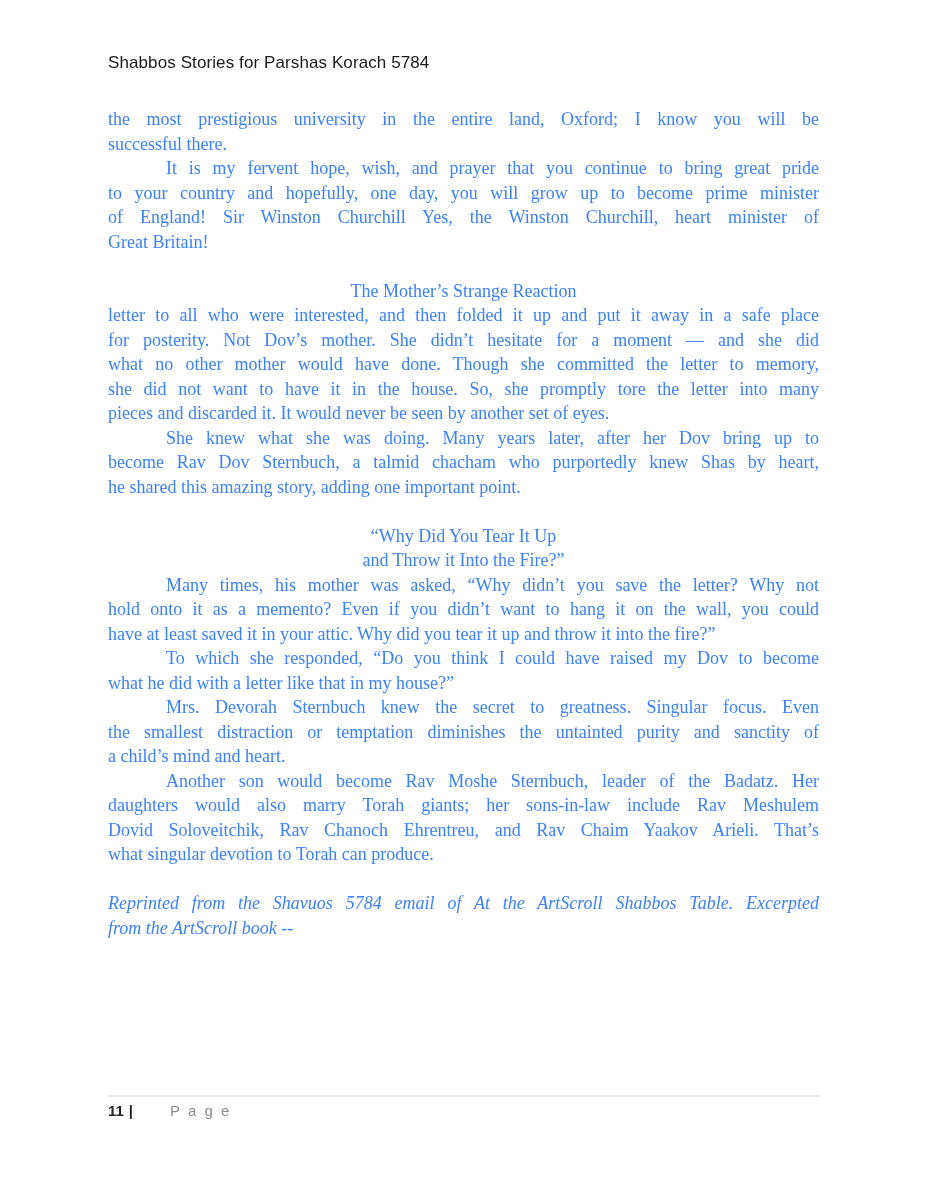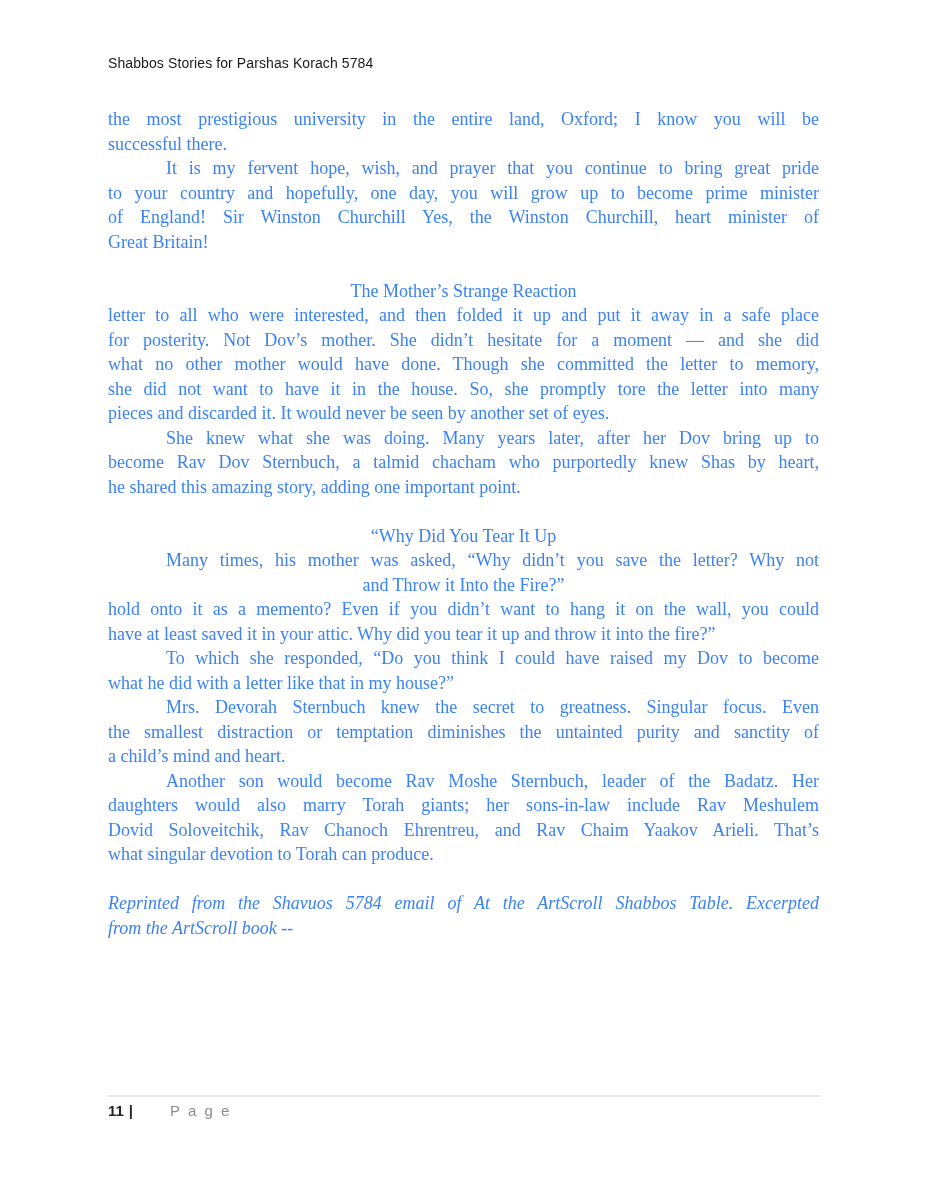--- a/index.html
+++ b/index.html
@@ -9,21 +9,21 @@
     height: 1200px;
     background: #ffffff;
     overflow: hidden;
     font-family: "Liberation Serif", serif;
   }
   .running-header {
     position: absolute;
     left: 108px;
     top: 53px;
     font-family: "Liberation Sans", sans-serif;
-    font-size: 14px;
+    font-size: 17px;
     line-height: 20px;
     color: #1a1a1a;
     letter-spacing: 0.1px;
   }
   .doc-body {
     position: absolute;
     left: 108px;
     top: 107px;
     width: 711px;
     font-size: 18px;
@@ -86,22 +86,22 @@
       <div class="line fill">letter to all who were interested, and then folded it up and put it away in a safe place</div>
       <div class="line fill">for posterity. Not Dov’s mother. She didn’t hesitate for a moment — and she did</div>
       <div class="line fill">what no other mother would have done. Though she committed the letter to memory,</div>
       <div class="line fill">she did not want to have it in the house. So, she promptly tore the letter into many</div>
       <div class="line lastline">pieces and discarded it. It would never be seen by another set of eyes.</div>
       <div class="line fill indent">She knew what she was doing. Many years later, after her Dov bring up to</div>
       <div class="line fill">become Rav Dov Sternbuch, a talmid chacham who purportedly knew Shas by heart,</div>
       <div class="line lastline">he shared this amazing story, adding one important point.</div>
       <div class="spacer"></div>
       <div class="line heading-line">“Why Did You Tear It Up</div>
+      <div class="line heading-line">and Throw it Into the Fire?”</div>
       <div class="line fill indent">Many times, his mother was asked, “Why didn’t you save the letter? Why not</div>
-      <div class="line heading-line">and Throw it Into the Fire?”</div>
       <div class="line fill">hold onto it as a memento? Even if you didn’t want to hang it on the wall, you could</div>
       <div class="line lastline">have at least saved it in your attic. Why did you tear it up and throw it into the fire?”</div>
       <div class="line fill indent">To which she responded, “Do you think I could have raised my Dov to become</div>
       <div class="line lastline">what he did with a letter like that in my house?”</div>
       <div class="line fill indent">Mrs. Devorah Sternbuch knew the secret to greatness. Singular focus. Even</div>
       <div class="line fill">the smallest distraction or temptation diminishes the untainted purity and sanctity of</div>
       <div class="line lastline">a child’s mind and heart.</div>
       <div class="line fill indent">Another son would become Rav Moshe Sternbuch, leader of the Badatz. Her</div>
       <div class="line fill">daughters would also marry Torah giants; her sons-in-law include Rav Meshulem</div>
       <div class="line fill">Dovid Soloveitchik, Rav Chanoch Ehrentreu, and Rav Chaim Yaakov Arieli. That’s</div>

